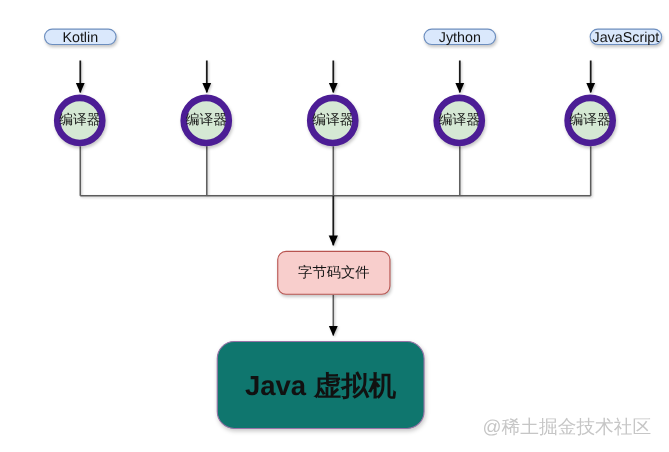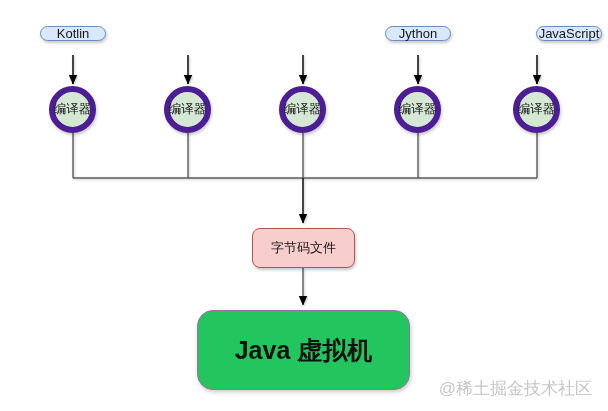--- a/index.html
+++ b/index.html
@@ -44,22 +44,22 @@
   .bytecode-box {
     position:absolute; left:252px; top:228px; width:103px; height:40px;
     background:#f8cecc; border:1px solid #b85450; border-radius:8px;
     display:flex; align-items:center; justify-content:center;
     font-size:13px; color:#151515; box-sizing:border-box;
     filter:drop-shadow(1px 2px 1.5px rgba(0,0,0,0.22));
     white-space:nowrap;
   }
 
   .jvm-box {
-    position:absolute; left:197px; top:310px; width:213px; height:80px;
-    background:#22c55e; border:1px solid #9673a6; border-radius:16px;
+    position:absolute; left:197px; top:310px; width:189px; height:80px;
+    background:#0f766e; border:1px solid #9673a6; border-radius:16px;
     display:flex; align-items:center; justify-content:center;
     font-size:25px; font-weight:bold; color:#111111; box-sizing:border-box;
     filter:drop-shadow(1px 2px 2px rgba(0,0,0,0.22));
     white-space:nowrap;
   }
 
   .watermark {
     position:absolute; right:16px; top:377px;
     font-size:17px; color:#c6c6c6;
     white-space:nowrap;

